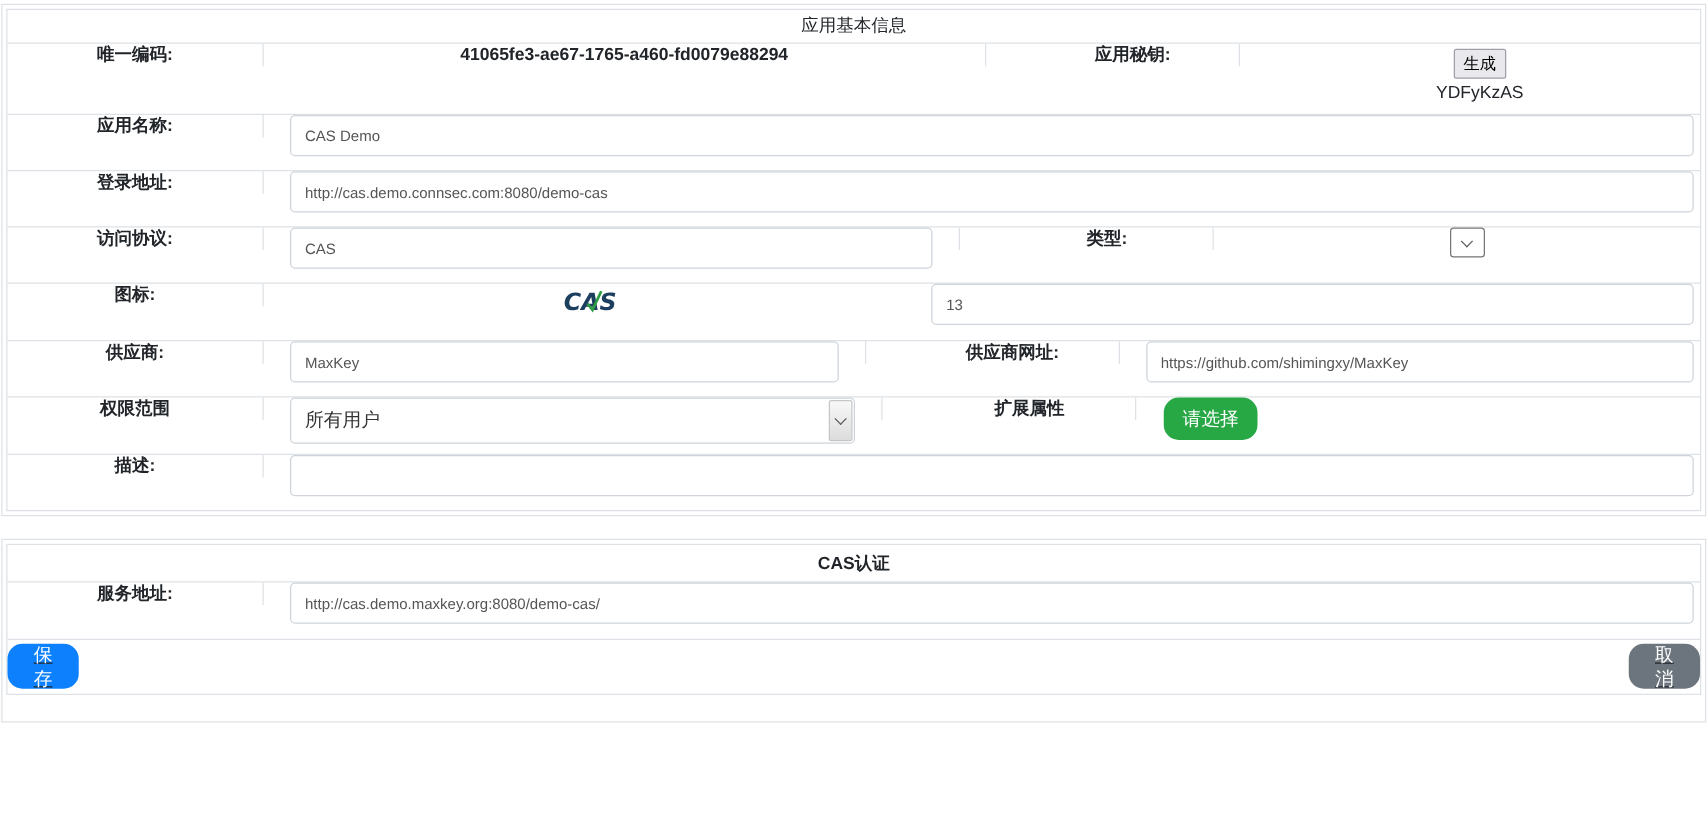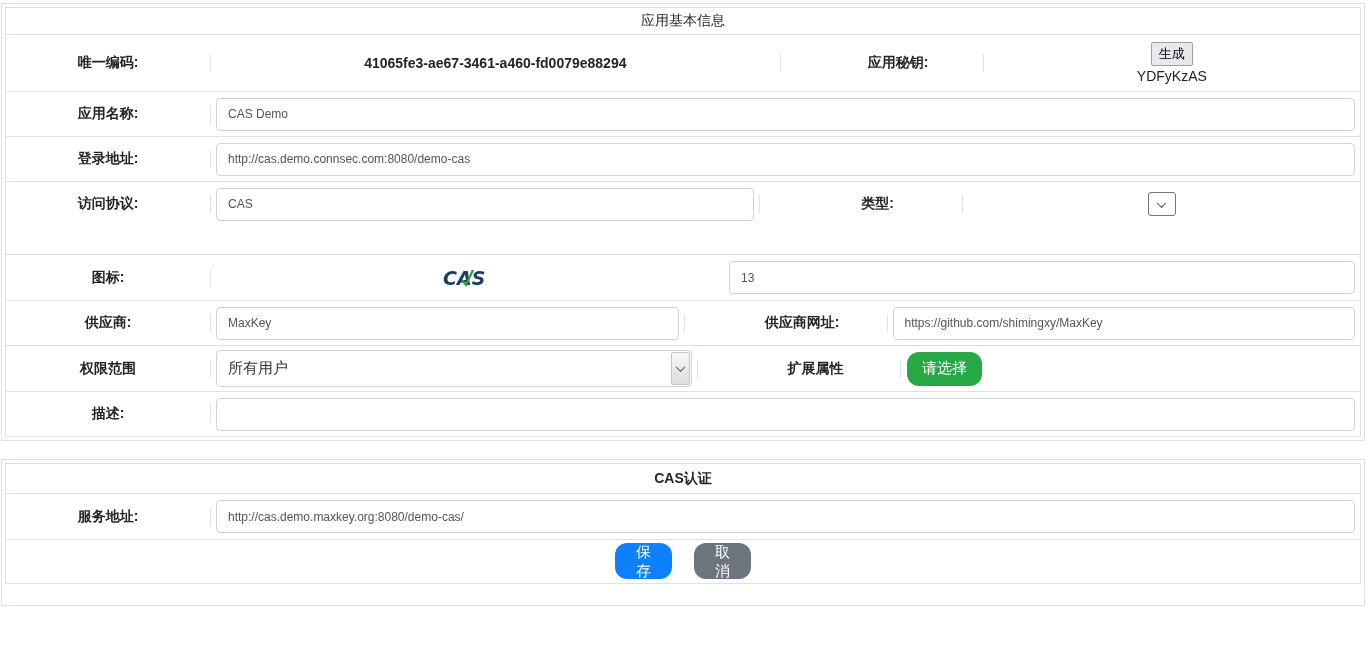--- a/index.html
+++ b/index.html
@@ -10,21 +10,21 @@
   body{
     margin:0; background:#fff; width:1366px; height:654px; overflow:hidden;
     font-family:"Liberation Sans","DejaVu Sans",sans-serif; font-size:14px; color:#212529;
   }
   .box{border:1px solid var(--border); margin:3px 1px 0; padding:3px; background:#fff;}
   .box2{margin-top:18px; padding-bottom:21px;}
   .inner{border:1px solid var(--border);}
   .box-title{height:26px; display:flex; align-items:center; justify-content:center;
     font-size:14px; color:var(--label);}
   .box-title.bold{height:29px; font-weight:bold;}
-  .frow{display:flex; border-top:1px solid var(--border); min-height:45px; align-items:center;}
+  .frow{display:flex; border-top:1px solid var(--border); min-height:45px; align-items:flex-start;gap:16px;}
   .frow.tall{min-height:57px;}
   .cell-label{width:205px; flex:0 0 205px; display:flex; align-items:center; justify-content:center;
     font-weight:bold; color:var(--label); border-right:1px solid var(--border); text-align:center;}
   .cell-label.mid{width:204px; flex:0 0 204px; border-left:1px solid var(--border);padding-left:33px;}
   .cell-value{flex:1 1 auto; display:flex; align-items:center; padding:0 5px; min-width:0;}
   .cell-value.center{justify-content:center;}
   .form-input{width:100%; height:33px; border:1px solid var(--input-border); border-radius:4px;
     padding:0 11px; font-size:12px; color:var(--input-text); background:#fff; outline:none;
     font-family:"Liberation Sans","DejaVu Sans",sans-serif;}
   .uuid-text{font-weight:bold; font-size:14px; color:var(--label);}
@@ -40,35 +40,35 @@
     border-radius:4px; background:#fff; display:flex; align-items:center; padding:0 30px 0 11px;
     font-size:15px; color:#333; cursor:pointer;}
   .select-strip{position:absolute; top:1px; right:1px; bottom:1px; width:19px; border-radius:2px;
     background:linear-gradient(#f8f8f8,#dcdcdc); border:1px solid #c6c6c6;
     display:flex; align-items:center; justify-content:center;}
   .btn{border:none; border-radius:12px; color:#fff; font-size:15px; padding:0 15px; height:36px;
     cursor:pointer; font-family:inherit;}
   .btn-green{background:var(--success); height:34px; margin-left:1px;}
   .btn-primary{background:var(--primary); width:57px;}
   .btn-secondary{background:var(--secondary); width:57px;}
-  .actions-row{display:flex; align-items:center; justify-content:center; gap:22px; min-height:43px;
-    border-top:1px solid var(--border); padding:3px 0 4px;}
+  .actions-row{display:flex; align-items:center; justify-content:space-between; gap:22px; min-height:43px;
+    border-top:1px solid var(--border); padding:3px 0 4px;text-decoration:underline;}
   .logo-wrap{display:flex; align-items:center; justify-content:center;}
 </style>
 </head>
 <body>
 
 <div class="box">
   <div class="inner">
     <div class="box-title">应用基本信息</div>
 
     <div class="frow tall">
       <div class="cell-label">唯一编码:</div>
       <div class="cell-value center">
-        <span class="uuid-text">41065fe3-ae67-3461-a460-fd0079e88294</span>
+        <span class="uuid-text">41065fe3-ae67-1765-a460-fd0079e88294</span>
       </div>
       <div class="cell-label mid">应用秘钥:</div>
       <div class="cell-value center secret-cell">
         <button class="native-btn">生成</button>
         <span class="secret-value">YDFyKzAS</span>
       </div>
     </div>
 
     <div class="frow">
       <div class="cell-label">应用名称:</div>
@@ -90,21 +90,21 @@
         <input class="form-input" value="CAS" style="">
       </div>
       <div class="cell-label mid">类型:</div>
       <div class="cell-value center">
         <div class="mini-select">
           <span class="chev"></span>
         </div>
       </div>
     </div>
 
-    <div class="frow" style="min-height:46px;margin-top:28px;">
+    <div class="frow" style="min-height:46px;">
       <div class="cell-label">图标:</div>
       <div class="cell-value center logo-wrap">
         <svg width="56" height="28" viewBox="0 0 56 28">
           <text x="3" y="21" font-family="DejaVu Sans, sans-serif" font-size="19" font-weight="bold" font-style="italic" fill="#1c3f5f">CAS</text>
           <path d="M22 16 L26 21 L33 6" stroke="#2e9e44" stroke-width="2.2" fill="none"></path>
         </svg>
       </div>
       <div class="cell-value">
         <input class="form-input" value="13" style="">
       </div>

